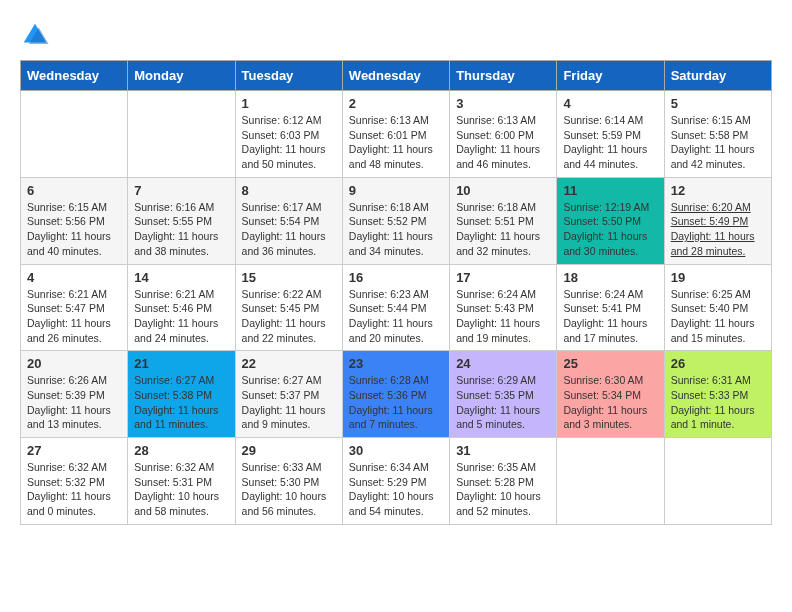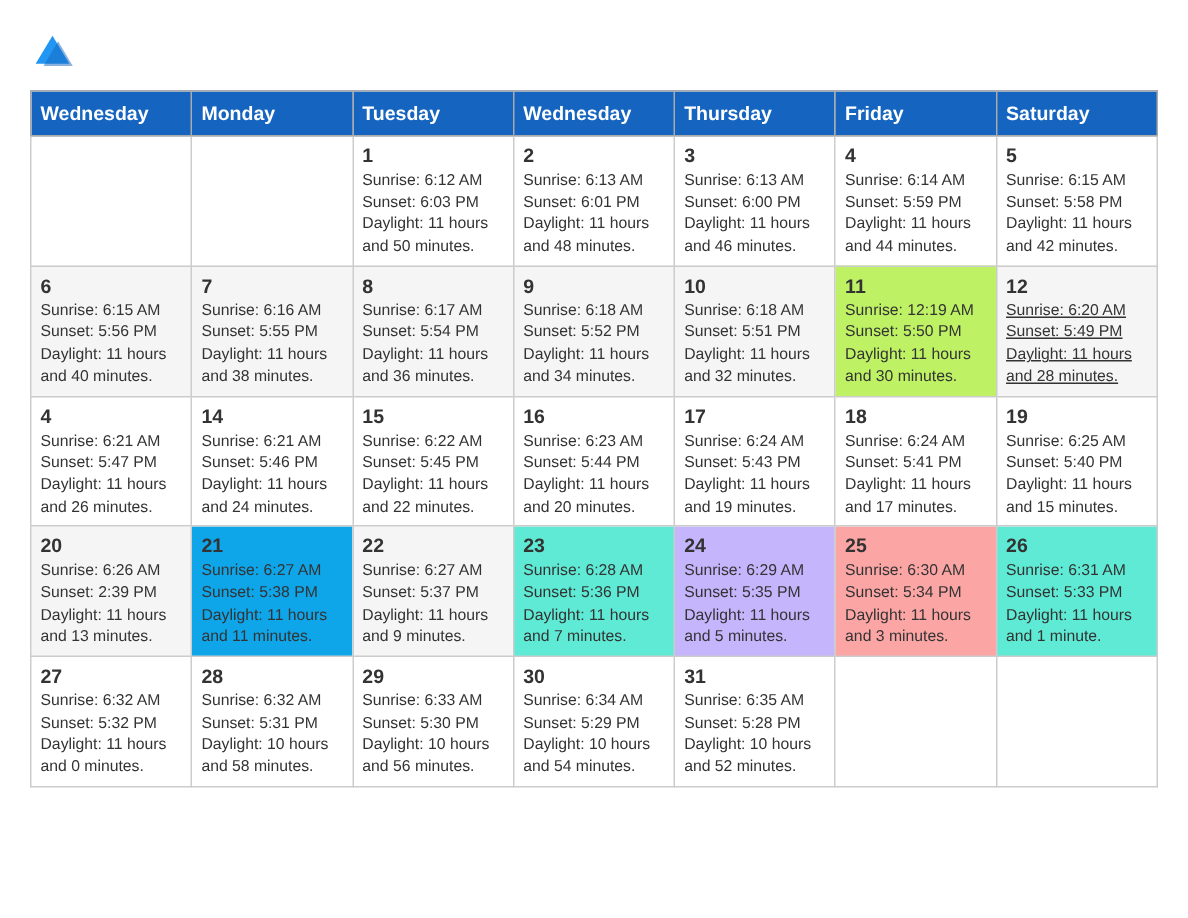--- a/index.html
+++ b/index.html
@@ -178,21 +178,21 @@
           <div class="day-info" style="white-space: pre-line;">Sunrise: 6:18 AM
 Sunset: 5:52 PM
 Daylight: 11 hours and 34 minutes.</div>
         </td>
         <td style="background: rgb(245, 245, 245);">
           <div class="day-num">10</div>
           <div class="day-info" style="white-space: pre-line;">Sunrise: 6:18 AM
 Sunset: 5:51 PM
 Daylight: 11 hours and 32 minutes.</div>
         </td>
-        <td style="background: #bef264;">
+        <td style="background: #14b8a6;">
           <div class="day-num">11</div>
           <div class="day-info" style="white-space: pre-line;">Sunrise: 12:19 AM
 Sunset: 5:50 PM
 Daylight: 11 hours and 30 minutes.</div>
         </td>
         <td style="background: rgb(245, 245, 245);">
           <div class="day-num">12</div>
           <div class="day-info" style="white-space: pre-line; text-decoration: underline;">Sunrise: 6:20 AM
 Sunset: 5:49 PM
 Daylight: 11 hours and 28 minutes.</div>
@@ -239,54 +239,54 @@
           <div class="day-num">19</div>
           <div class="day-info" style="white-space: pre-line;">Sunrise: 6:25 AM
 Sunset: 5:40 PM
 Daylight: 11 hours and 15 minutes.</div>
         </td>
       </tr>
       <tr>
         <td style="background: rgb(245, 245, 245);">
           <div class="day-num">20</div>
           <div class="day-info" style="white-space: pre-line;">Sunrise: 6:26 AM
-Sunset: 2:39 PM
+Sunset: 5:39 PM
 Daylight: 11 hours and 13 minutes.</div>
         </td>
         <td style="background: #0ea5e9;">
           <div class="day-num">21</div>
           <div class="day-info" style="white-space: pre-line;">Sunrise: 6:27 AM
 Sunset: 5:38 PM
 Daylight: 11 hours and 11 minutes.</div>
         </td>
         <td style="background: rgb(245, 245, 245);">
           <div class="day-num">22</div>
           <div class="day-info" style="white-space: pre-line;">Sunrise: 6:27 AM
 Sunset: 5:37 PM
 Daylight: 11 hours and 9 minutes.</div>
         </td>
-        <td style="background: #5eead4;">
+        <td style="background: #3b82f6;">
           <div class="day-num">23</div>
           <div class="day-info" style="white-space: pre-line;">Sunrise: 6:28 AM
 Sunset: 5:36 PM
 Daylight: 11 hours and 7 minutes.</div>
         </td>
         <td style="background: #c4b5fd;">
           <div class="day-num">24</div>
           <div class="day-info" style="white-space: pre-line;">Sunrise: 6:29 AM
 Sunset: 5:35 PM
 Daylight: 11 hours and 5 minutes.</div>
         </td>
         <td style="background: #fca5a5;">
           <div class="day-num">25</div>
           <div class="day-info" style="white-space: pre-line;">Sunrise: 6:30 AM
 Sunset: 5:34 PM
 Daylight: 11 hours and 3 minutes.</div>
         </td>
-        <td style="background: #5eead4;">
+        <td style="background: #bef264;">
           <div class="day-num">26</div>
           <div class="day-info" style="white-space: pre-line;">Sunrise: 6:31 AM
 Sunset: 5:33 PM
 Daylight: 11 hours and 1 minute.</div>
         </td>
       </tr>
       <tr>
         <td>
           <div class="day-num">27</div>
           <div class="day-info" style="white-space: pre-line;">Sunrise: 6:32 AM

